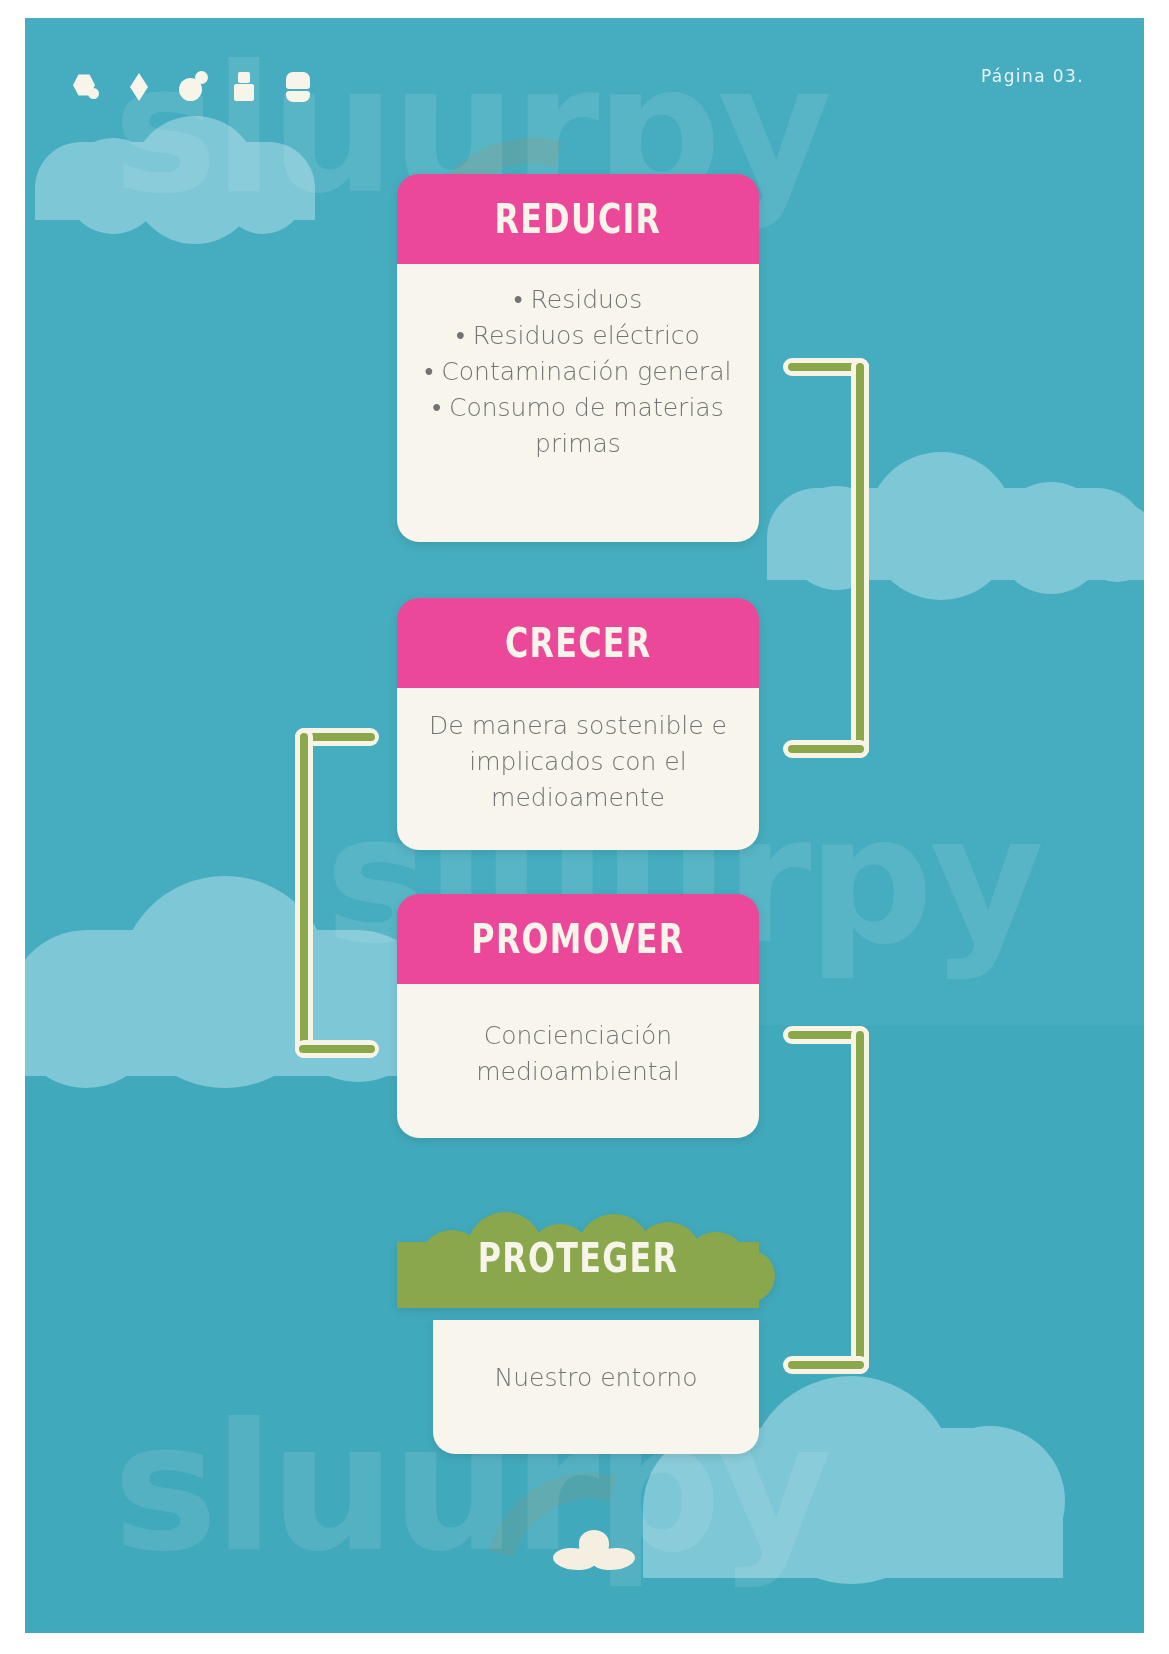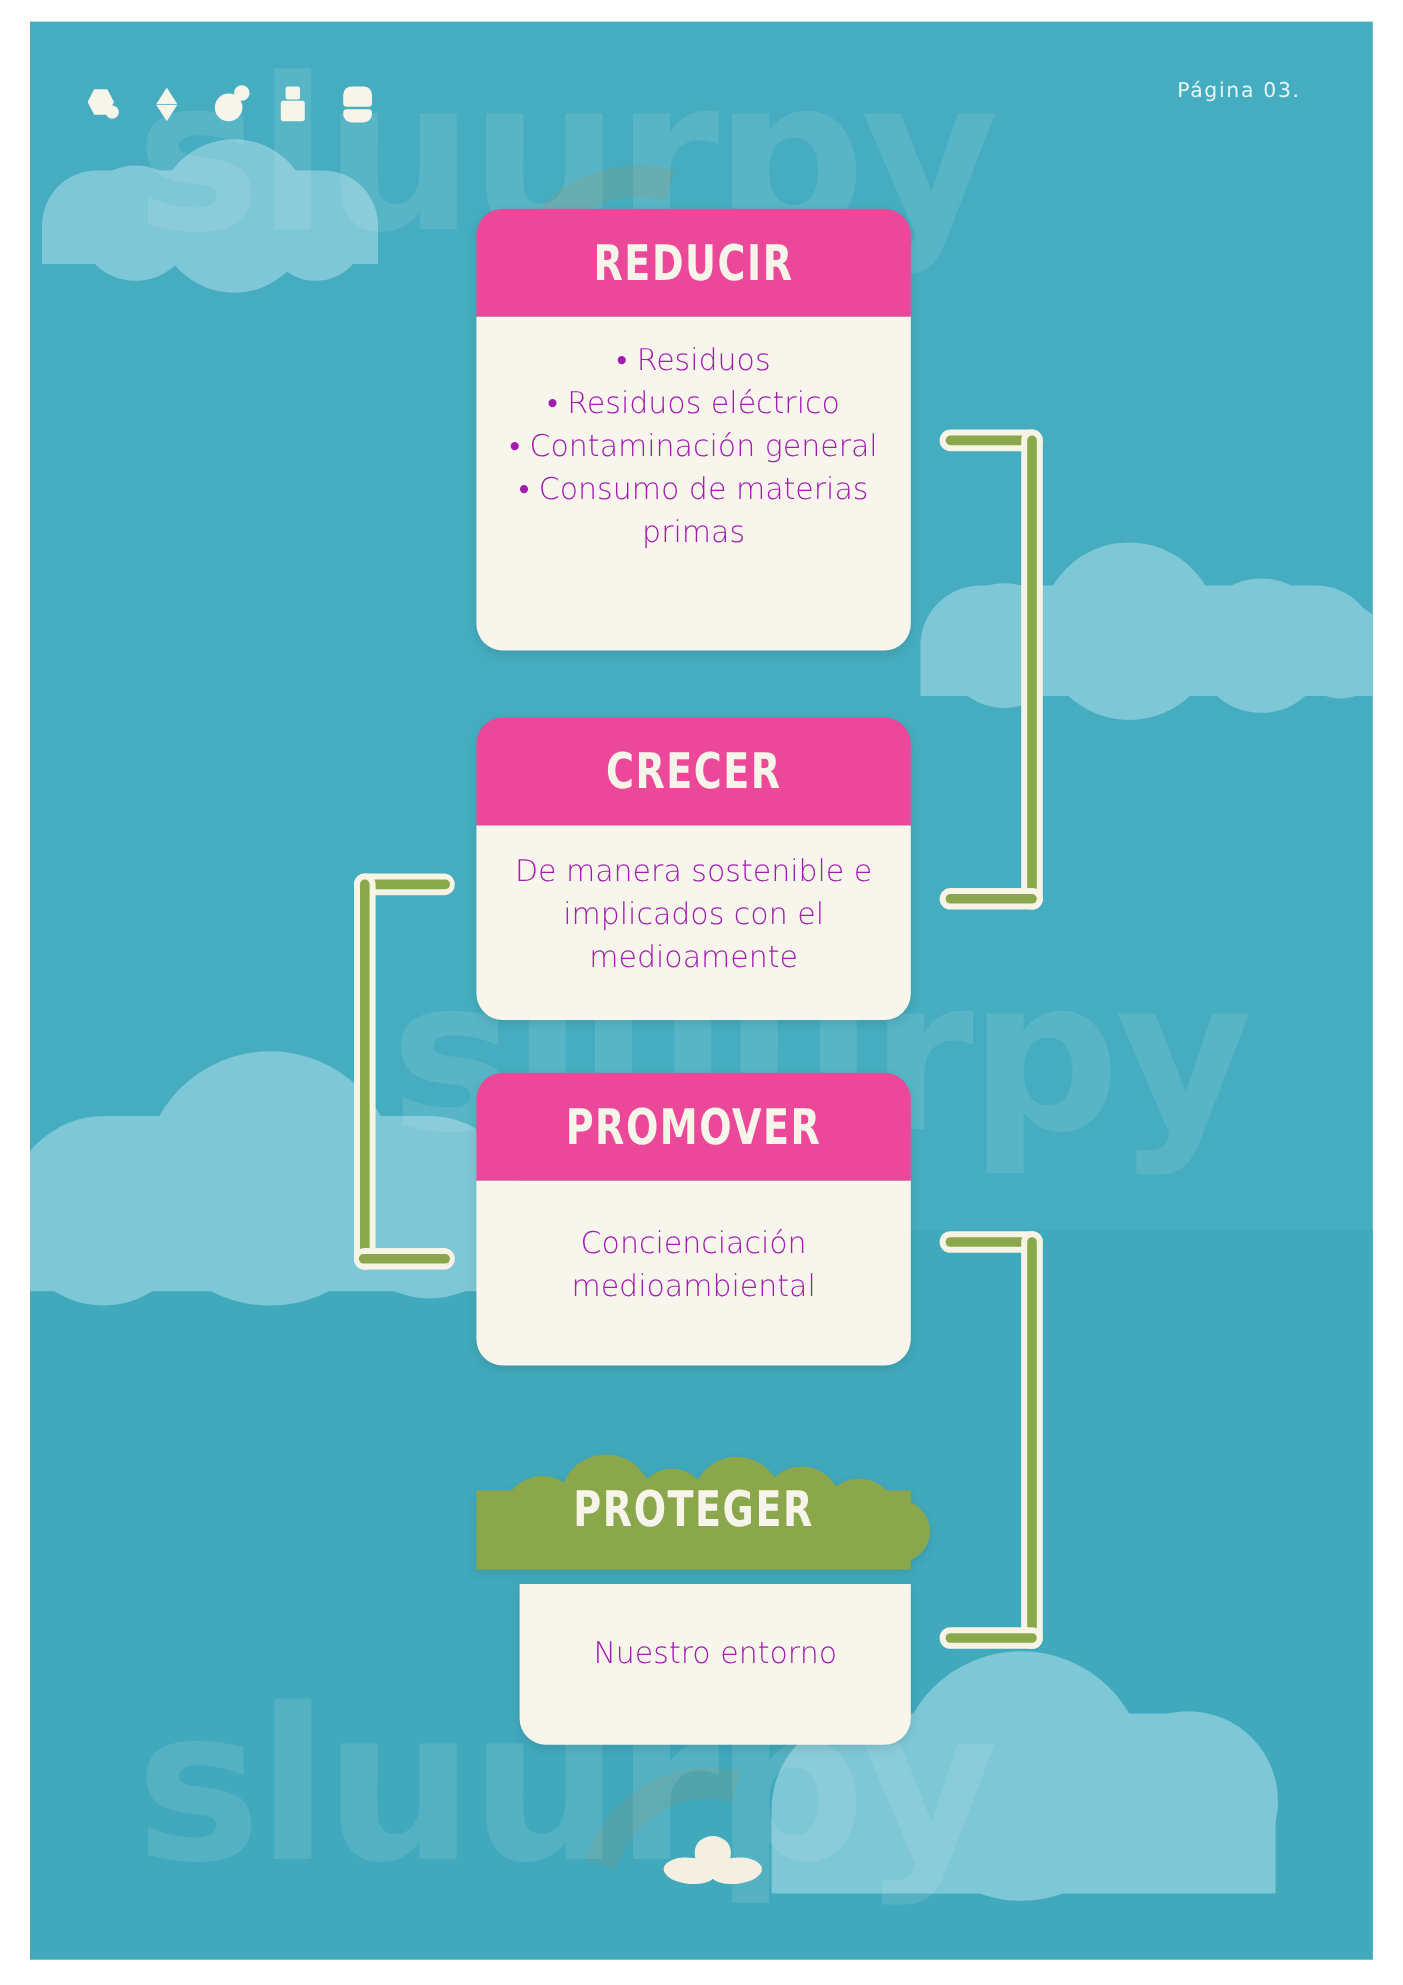--- a/index.html
+++ b/index.html
@@ -213,21 +213,21 @@
     border-radius: 0 0 22px 22px;
     padding: 22px 22px 28px 22px;
     text-align: center;
   }
   .card-body p,
   .card-body li {
     font-family: "DejaVu Sans", sans-serif;
     font-weight: 300;
     font-size: 25px;
     line-height: 1.44;
-    color: #a21caf;
+    color: #737373;
     list-style: none;
   }
 
   
   #card-reducir  { top: 156px; }
   #card-reducir .card-body { padding-top: 18px; padding-bottom: 44px; min-height: 278px; }
 
   #card-crecer   { top: 580px; }
   #card-crecer .card-body { padding-top: 20px; padding-bottom: 34px; min-height: 148px; }
 

